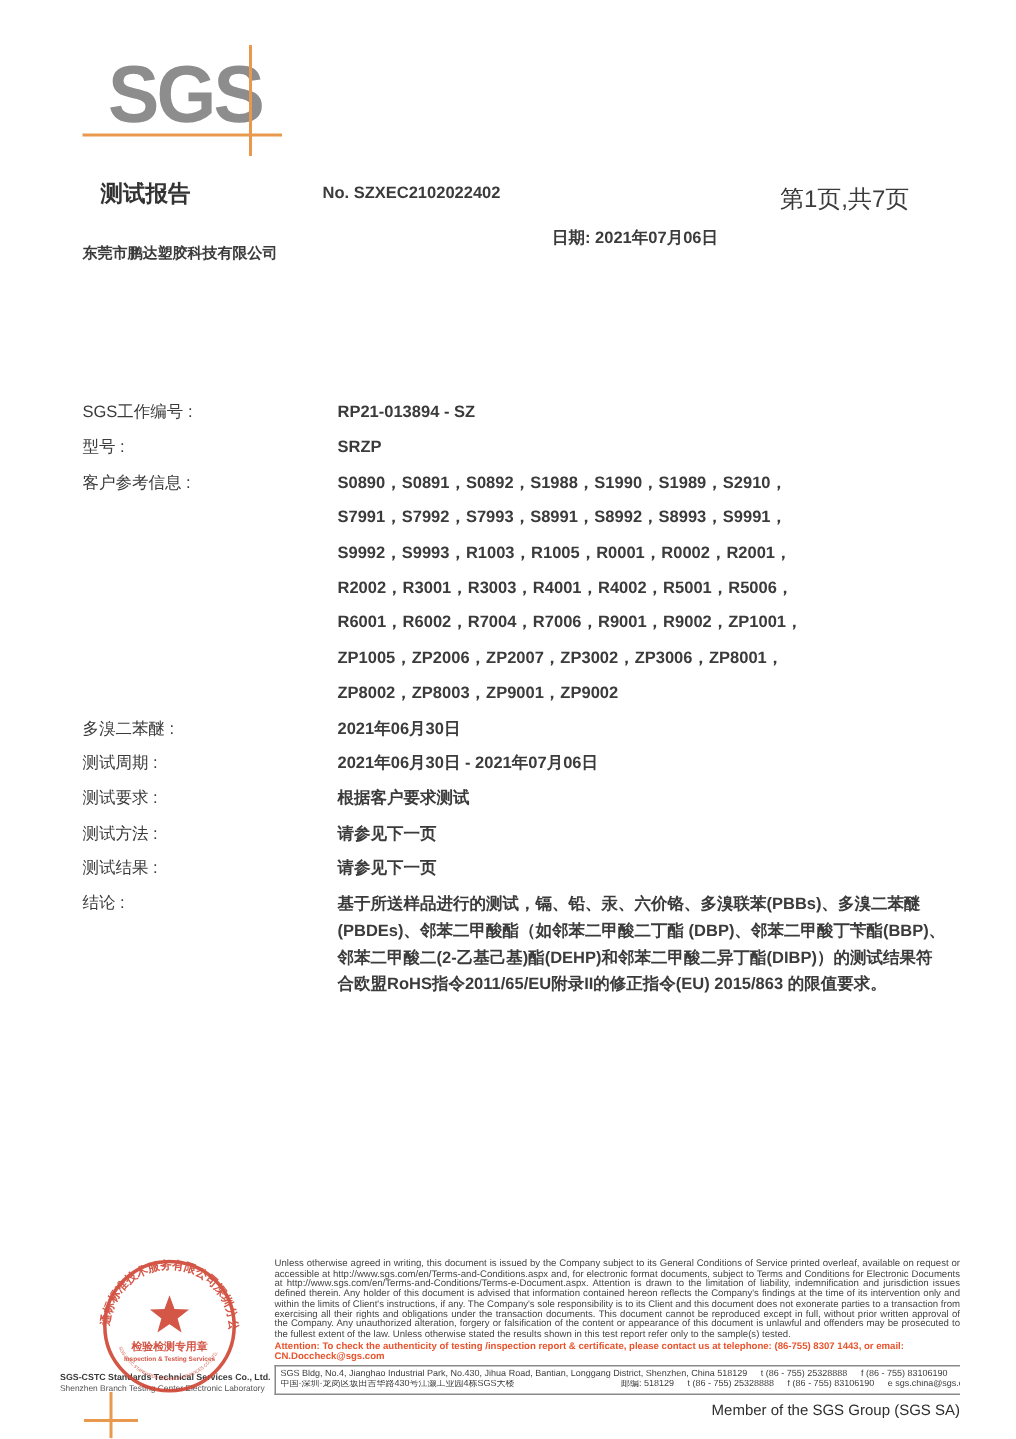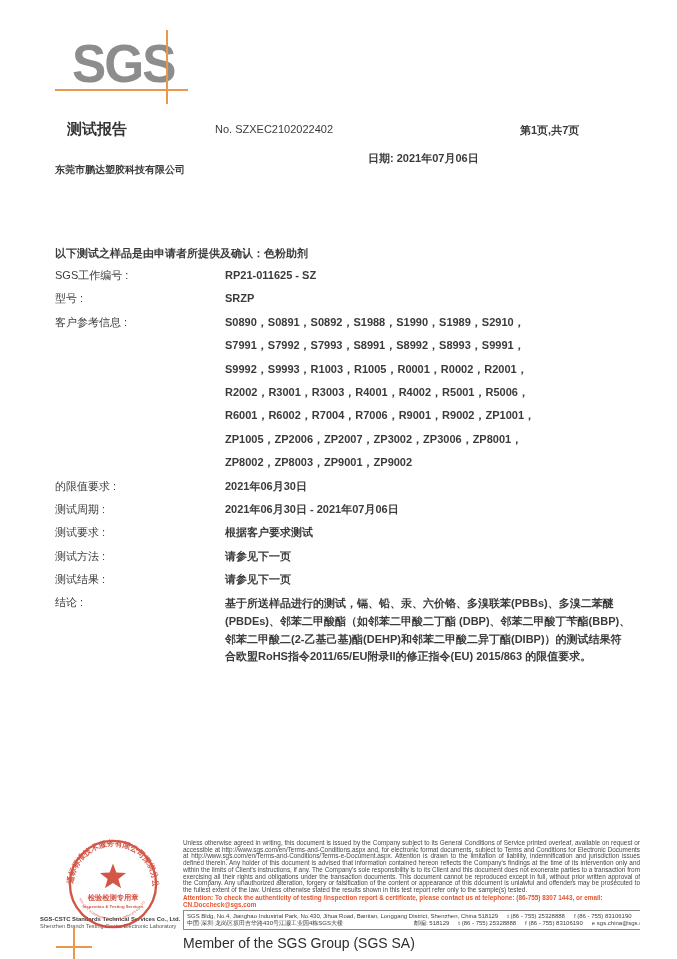--- a/index.html
+++ b/index.html
@@ -9,23 +9,23 @@
   }
   
   .logo-text{
     position:absolute;left:72px;top:36px;font-size:54px;font-weight:800;color:#8d8d8d;
     letter-spacing:-2px;transform:scaleX(.95);transform-origin:left top;line-height:1;
   }
   .logo-hline{position:absolute;left:55px;top:89px;width:133px;height:2px;}
   .logo-vline{position:absolute;left:166px;top:30px;width:2px;height:74px;}
   .title-row{position:absolute;left:55px;top:120px;width:582px;height:20px;}
   .doc-title{position:absolute;left:12px;top:0;font-size:15px;font-weight:bold;color:#333;}
-  .report-no{position:absolute;left:160px;top:3px;font-size:11px;font-weight:normal;}
+  .report-no{position:absolute;left:160px;top:3px;font-size:11px;font-weight:bold;}
   .report-date{position:absolute;left:313px;top:3px;font-size:11px;font-weight:bold;margin-top:28px;}
-  .page-info{position:absolute;left:465px;top:3px;font-size:11px;font-weight:bold;}
+  .page-info{position:absolute;left:465px;top:3px;font-size:16px;font-weight:normal;}
   
   .applicant{position:absolute;left:55px;top:158px;width:560px;font-size:10px;font-weight:bold;line-height:23px;}
   
   .sample-statement{position:absolute;left:55px;top:246px;width:570px;font-size:11px;font-weight:bold;}
   
   .info-table{position:absolute;left:55px;top:268px;width:577px;}
   .field-row{display:flex;align-items:flex-start;}
   .field-label{width:170px;flex:none;font-size:11px;font-weight:normal;line-height:14px;margin-bottom:9.4px;}
   .field-value{flex:1;font-size:11px;font-weight:bold;}
   .field-value .vline{line-height:14px;margin-bottom:9.4px;white-space:nowrap;}
@@ -38,21 +38,21 @@
   .stamp-company .c2{font-size:5.6px;line-height:7px;color:#555;}
   .stamp-svg{position:absolute;left:24px;top:0;width:98px;height:98px;opacity:.9;pointer-events:none;}
   .cross-h{position:absolute;left:16px;top:108px;width:36px;height:1.5px;}
   .cross-v{position:absolute;left:33px;top:90px;width:1.5px;height:31px;}
   .legal-area{position:absolute;left:143px;top:2px;width:457px;}
   .legal-text{font-size:6.4px;line-height:6.7px;text-align:justify;color:#474747;}
   .attention-text{font-size:6.4px;line-height:6.9px;font-weight:bold;margin-top:1px;}
   .addr-block{margin-top:2px;border-top:1px solid #8a8a8a;border-bottom:1px solid #8a8a8a;border-left:1px solid #8a8a8a;padding:2px 0 2px 3px;}
   .addr-line{display:flex;gap:9px;font-size:6px;line-height:6.8px;color:#3d3d3d;white-space:nowrap;overflow:hidden;}
   .addr-line .grow{flex:0 0 auto;min-width:218px;}
-  .member-line{margin-top:5px;text-align:left;font-size:14px;color:#2e2e2e;}
+  .member-line{margin-top:5px;text-align:right;font-size:10px;color:#2e2e2e;}
 </style>
 </head>
 <body>
 
 <div class="page">
 
   <div class="logo-text">SGS</div>
   <div class="logo-hline" style="background:#e8994e;"></div>
   <div class="logo-vline" style="background:#e8994e;"></div>
 
@@ -60,27 +60,26 @@
     <div class="doc-title">测试报告</div>
     <div class="report-no">No. SZXEC2102022402</div>
     <div class="report-date">日期: 2021年07月06日</div>
     <div class="page-info">第1页,共7页</div>
   </div>
 
   <div class="applicant">
     <div>东莞市鹏达塑胶科技有限公司</div>
   </div>
 
-  <div class="sample-statement">以下测试之样品是由申请者所提供及确认：色粉助剂</div>
 
   <div class="info-table">
       <div class="field-row">
         <div class="field-label">SGS工作编号 :</div>
         <div class="field-value">
-          <div class="vline">RP21-011625 - SZ</div>
+          <div class="vline">RP21-013894 - SZ</div>
         </div>
       </div>
       <div class="field-row">
         <div class="field-label">型号 :</div>
         <div class="field-value">
           <div class="vline">SRZP</div>
         </div>
       </div>
       <div class="field-row">
         <div class="field-label">客户参考信息 :</div>
@@ -88,21 +87,21 @@
           <div class="vline">S0890，S0891，S0892，S1988，S1990，S1989，S2910，</div>
           <div class="vline">S7991，S7992，S7993，S8991，S8992，S8993，S9991，</div>
           <div class="vline">S9992，S9993，R1003，R1005，R0001，R0002，R2001，</div>
           <div class="vline">R2002，R3001，R3003，R4001，R4002，R5001，R5006，</div>
           <div class="vline">R6001，R6002，R7004，R7006，R9001，R9002，ZP1001，</div>
           <div class="vline">ZP1005，ZP2006，ZP2007，ZP3002，ZP3006，ZP8001，</div>
           <div class="vline">ZP8002，ZP8003，ZP9001，ZP9002</div>
         </div>
       </div>
       <div class="field-row">
-        <div class="field-label">的限值要求 :</div>
+        <div class="field-label">多溴二苯醚 :</div>
         <div class="field-value">
           <div class="vline">2021年06月30日</div>
         </div>
       </div>
       <div class="field-row">
         <div class="field-label">测试周期 :</div>
         <div class="field-value">
           <div class="vline">2021年06月30日 - 2021年07月06日</div>
         </div>
       </div>

